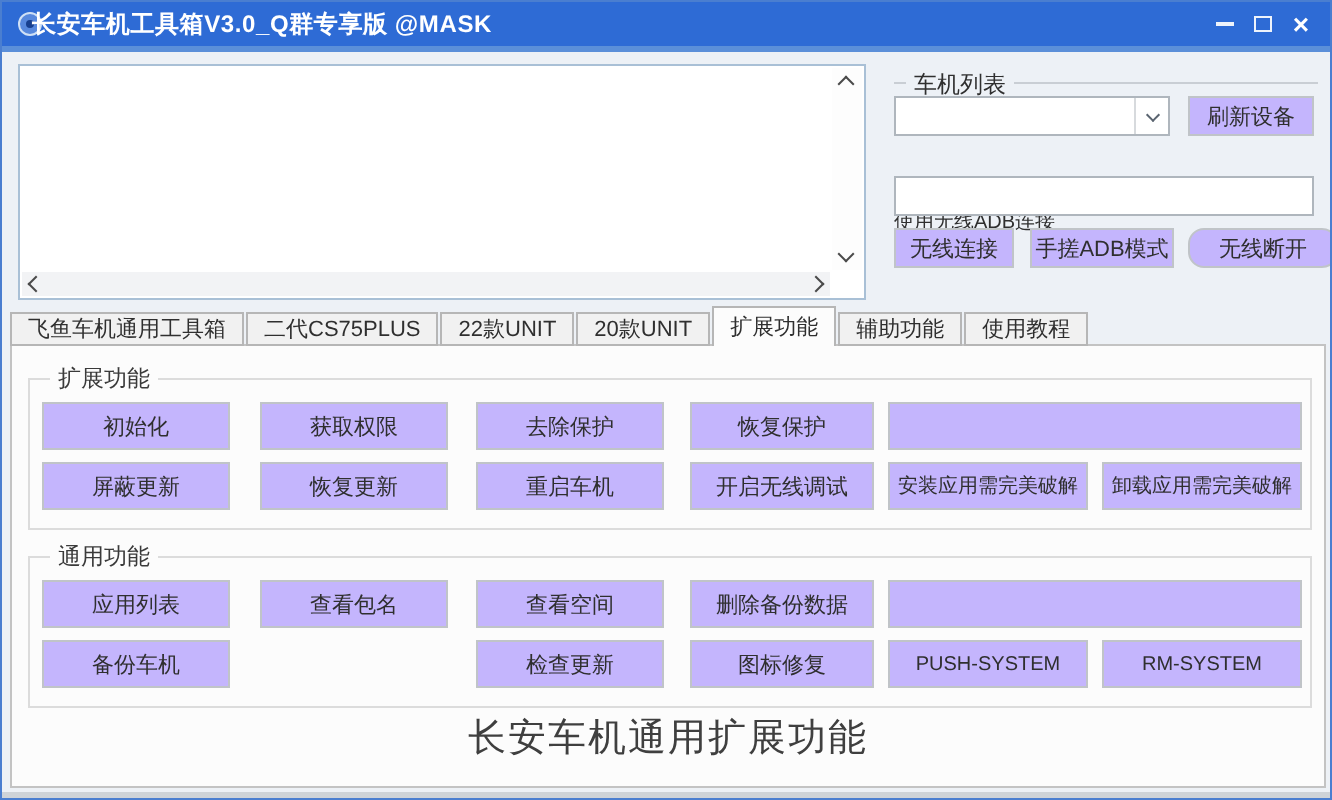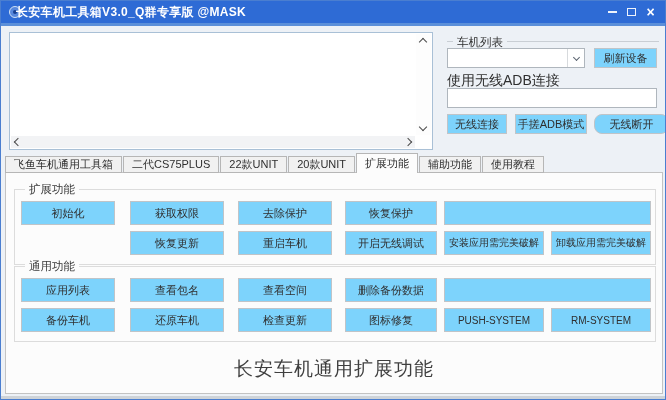--- a/index.html
+++ b/index.html
@@ -41,22 +41,22 @@
 
   
   .group-line { position:absolute; border-top:1px solid #c9ced4; }
   .group-line-label { position:absolute; top:-7px; left:6px; background:#edf1f6;
     padding:0 4px; font-size:11.5px; color:#2f2f2f; white-space:nowrap; }
   .field { background:#ffffff; border:1px solid #afb6bd; position:absolute; }
   .combo-arrow-box { position:absolute; right:0; top:0; bottom:0; width:17px;
     border-left:1px solid #d7dadd; display:flex; align-items:center; justify-content:center; }
   .combo-arrow { width:5px; height:5px; border:solid #5a6470; border-width:0 1.5px 1.5px 0;
     transform:rotate(45deg); margin-top:-2px; }
-  .panel-label { position:absolute; font-size:14px; color:#2f2f2f; white-space:nowrap; }
-  .btn { position:absolute; background:#7dd3fc; border:1px solid #c0c4c8;
+  .panel-label { position:absolute; font-size:10px; color:#2f2f2f; white-space:nowrap;margin-top:32px; }
+  .btn { position:absolute; background:#c4b5fd; border:1px solid #c0c4c8;
     display:flex; align-items:center; justify-content:center;
     font-size:11px; color:#2f2f2f; white-space:nowrap; cursor:default; }
 
   
   .tabs { position:absolute; left:4px; top:152px; height:20px; display:flex; align-items:flex-end; z-index:3; }
   .tab { height:17px; padding:0 8px; margin-right:1px; background:#f1f1f1;
     border:1px solid #b6b6b6; font-size:11px; color:#2f2f2f;
     display:flex; align-items:center; white-space:nowrap; cursor:default; }
   .tab.selected { height:20px; background:#fcfcfc; border-bottom:none; }
 
@@ -149,36 +149,36 @@
 
   <div class="page">
 
     <div class="fgroup" style="top:16px;">
       <span class="fgroup-label">扩展功能</span>
       <div class="btn r1 c1">初始化</div>
       <div class="btn r1 c2">获取权限</div>
       <div class="btn r1 c3">去除保护</div>
       <div class="btn r1 c4">恢复保护</div>
       <div class="btn r1 cwide"></div>
+      <div class="btn r2 c1">屏蔽更新</div>
       <div class="btn r2 c2">恢复更新</div>
       <div class="btn r2 c3">重启车机</div>
       <div class="btn r2 c4">开启无线调试</div>
       <div class="btn r2 c5">安装应用需完美破解</div>
       <div class="btn r2 c6">卸载应用需完美破解</div>
     </div>
 
-    <div class="fgroup" style="top:93px;">
+    <div class="fgroup" style="top:105px;">
       <span class="fgroup-label">通用功能</span>
       <div class="btn r1 c1">应用列表</div>
       <div class="btn r1 c2">查看包名</div>
       <div class="btn r1 c3">查看空间</div>
       <div class="btn r1 c4">删除备份数据</div>
       <div class="btn r1 cwide"></div>
       <div class="btn r2 c1">备份车机</div>
-      <div class="btn r2 c2">还原车机</div>
       <div class="btn r2 c3">检查更新</div>
       <div class="btn r2 c4">图标修复</div>
       <div class="btn r2 c5">PUSH-SYSTEM</div>
       <div class="btn r2 c6">RM-SYSTEM</div>
     </div>
 
     <div class="banner">长安车机通用扩展功能</div>
   </div>
 
   <div class="bottom-strip"></div>

